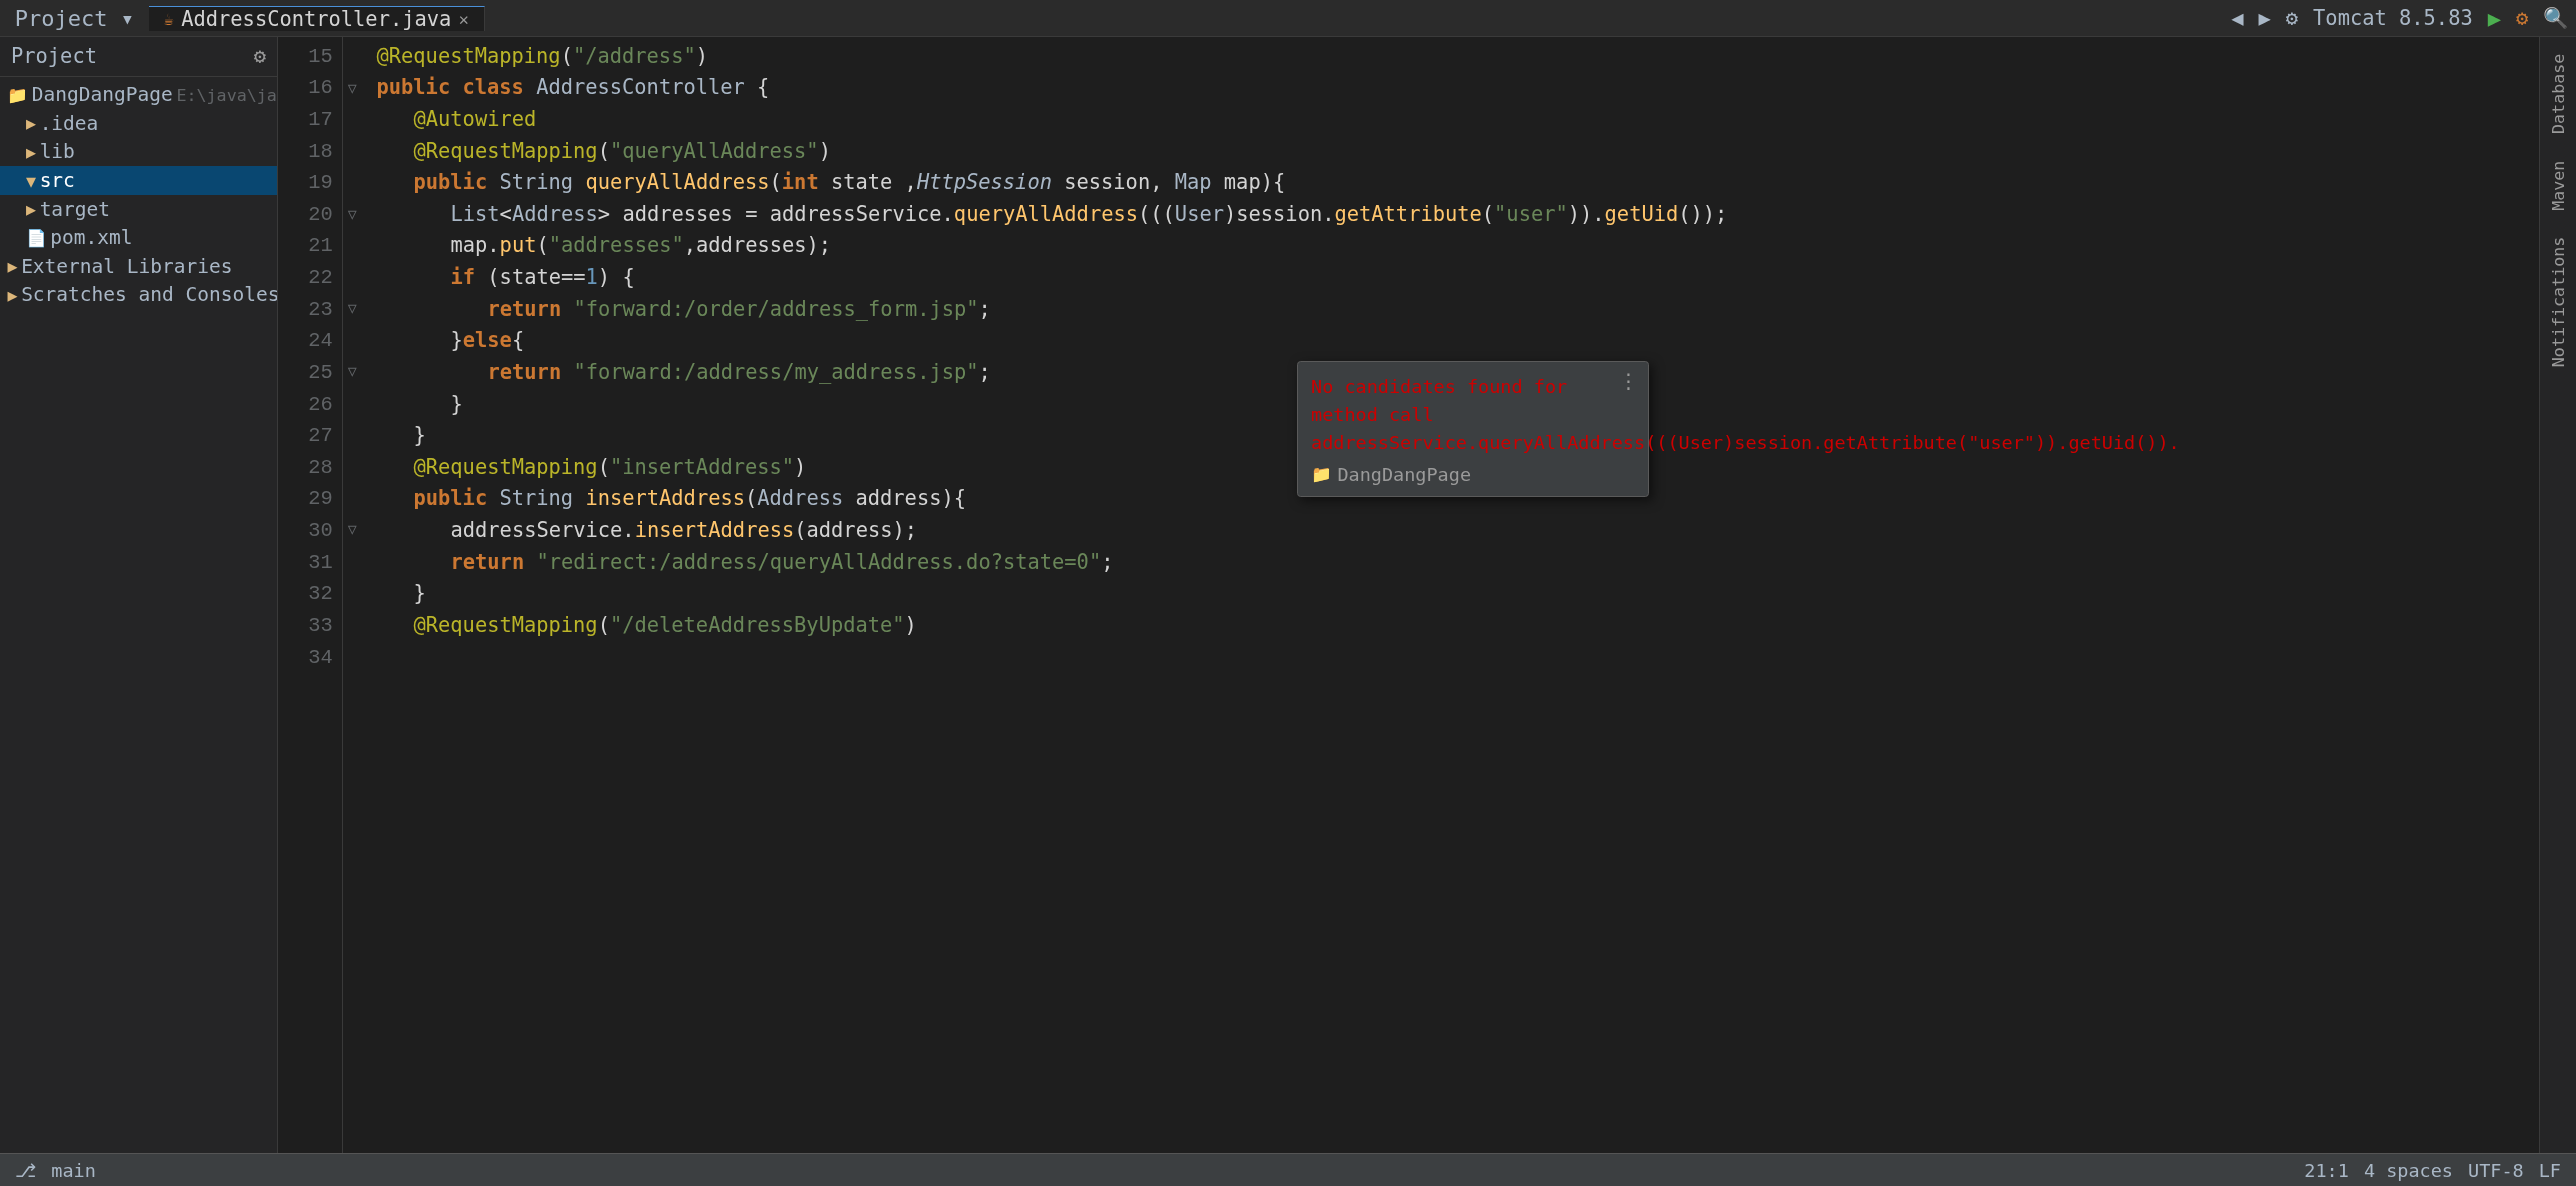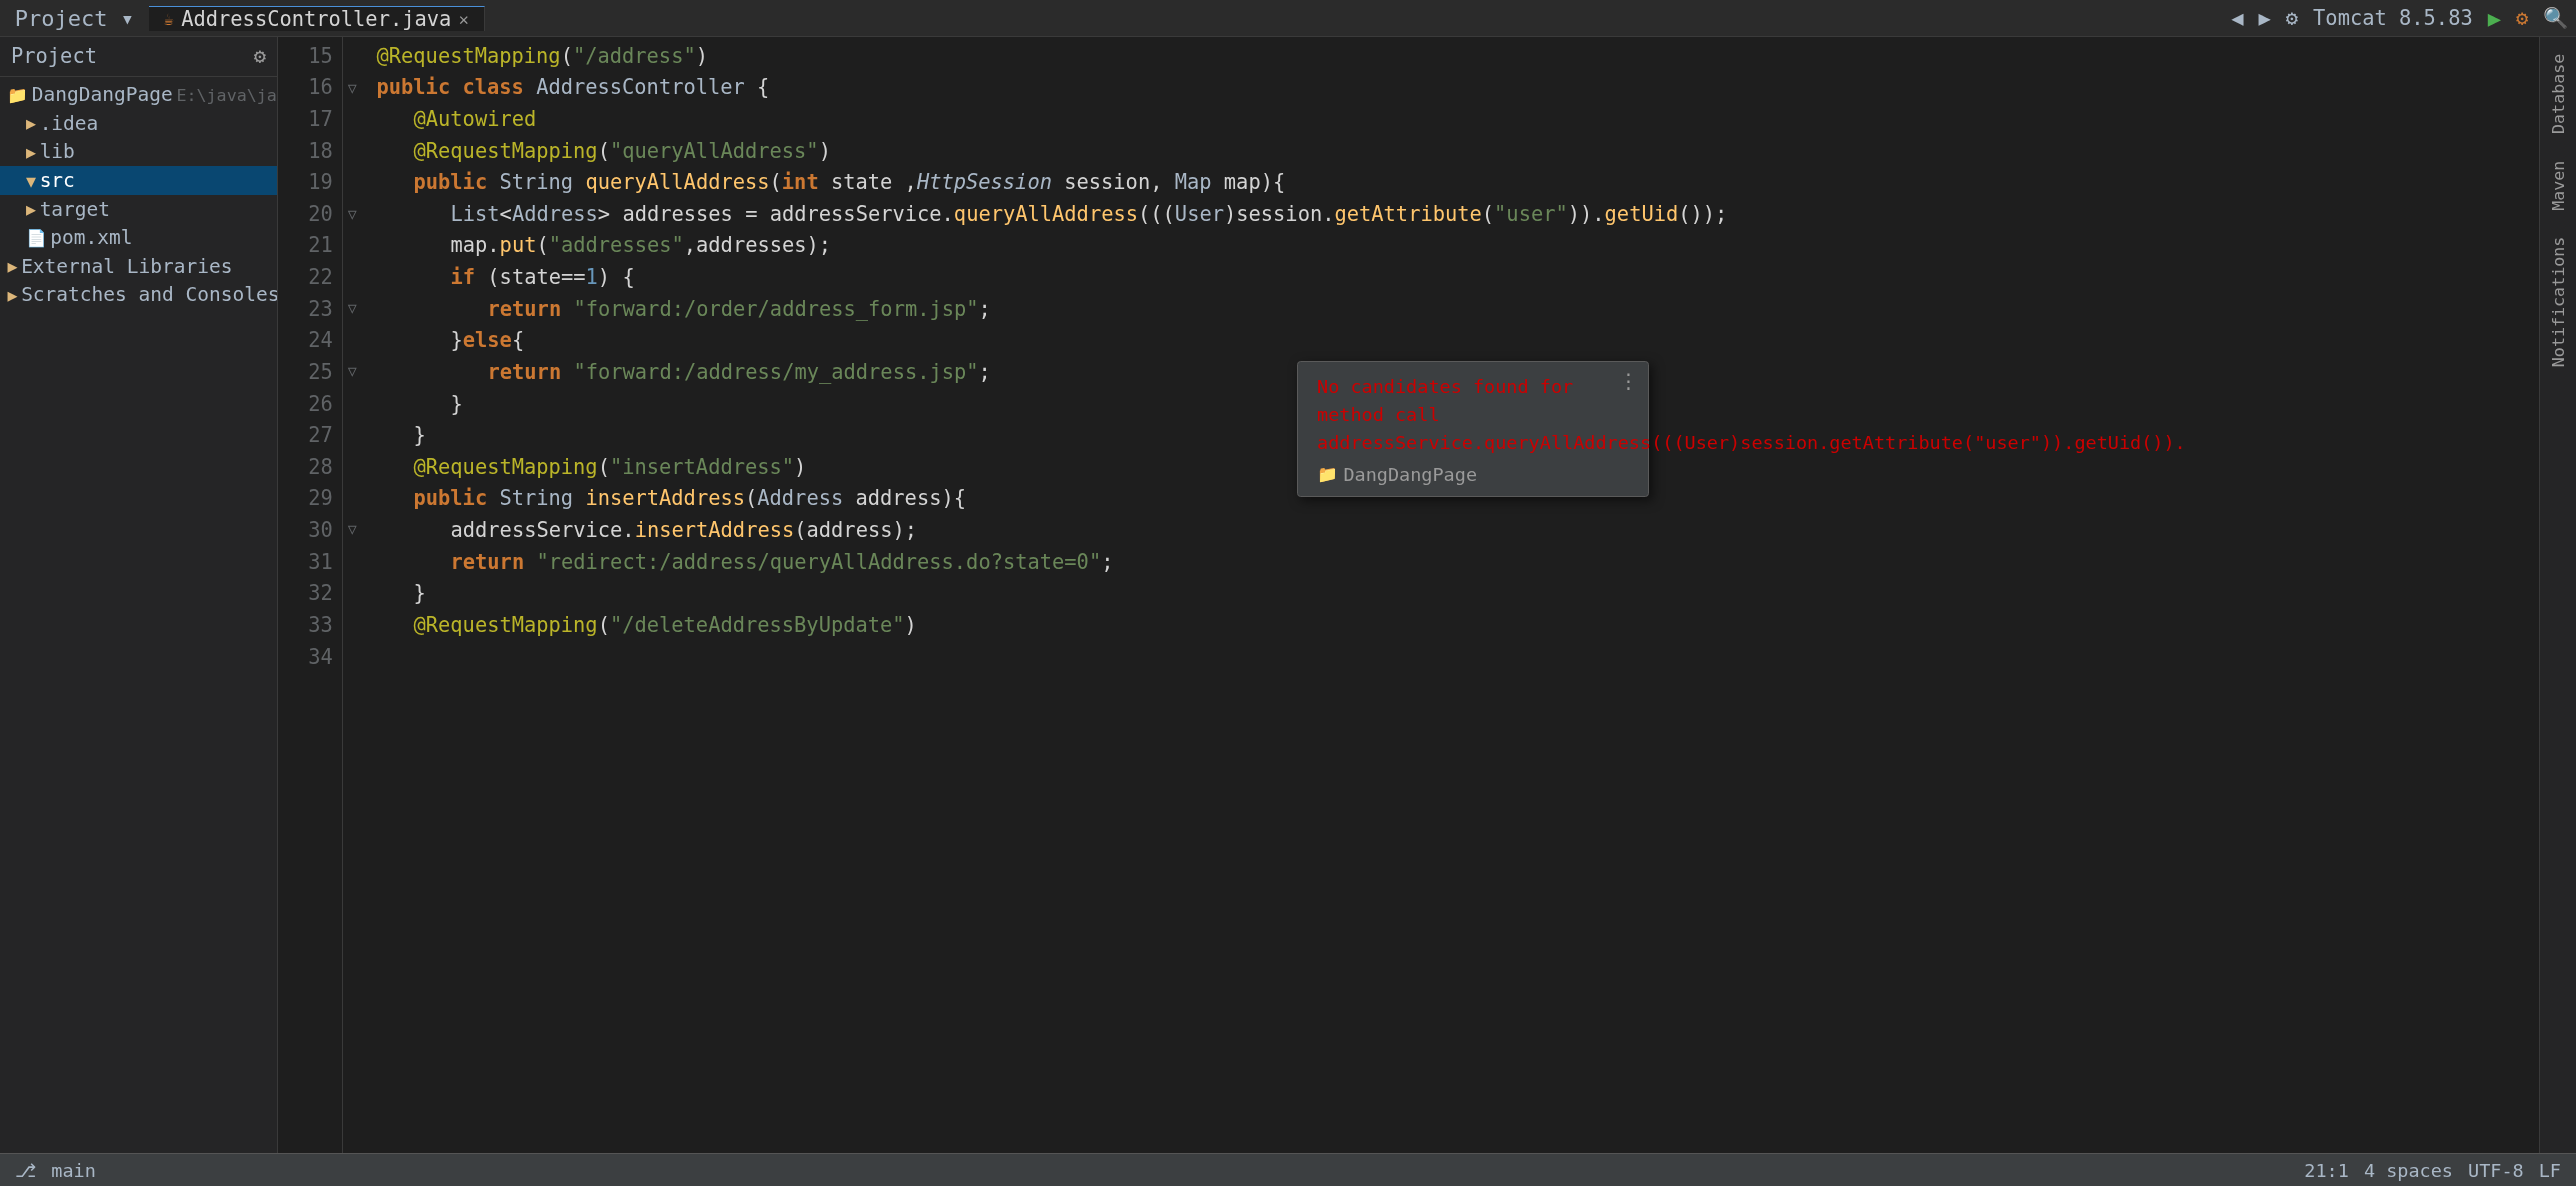--- a/index.html
+++ b/index.html
@@ -137,20 +137,21 @@
       padding-top: 3.7px;
       flex-shrink: 0;
     }
     .line-num {
       font-size: 20.4px;
       line-height: 1.55;
       color: #606366;
       min-height: 31.5px;
       display: flex;
       align-items: center;
+      font-family: Liberation Mono, monospace;
     }
     .code-scroll {
       flex: 1;
       overflow-x: auto;
       overflow-y: auto;
       padding-left: 15px;
       padding-top: 3.7px;
     }
     .code-line {
       font-size: 20.4px;
@@ -170,21 +171,21 @@
     .num { color: #6897bb; }
 
     
     .tooltip-popup {
       position: absolute;
       top: 324px;
       left: 1019px;
       background: #3c3f41;
       border: 0.9px solid #5a5a5a;
       border-radius: 3.7px;
-      padding: 11px 19px;
+      padding: 11px 13px;
       max-width: 352px;
       font-size: 18.5px;
       color: #d4d4d4;
       z-index: 100;
       box-shadow: 3.7px 3.7px 11px rgba(0,0,0,0.5);
     }
     .tooltip-popup .tooltip-text {
       line-height: 1.5;
       color: #cc0000;
       font-size: 18.5px;

